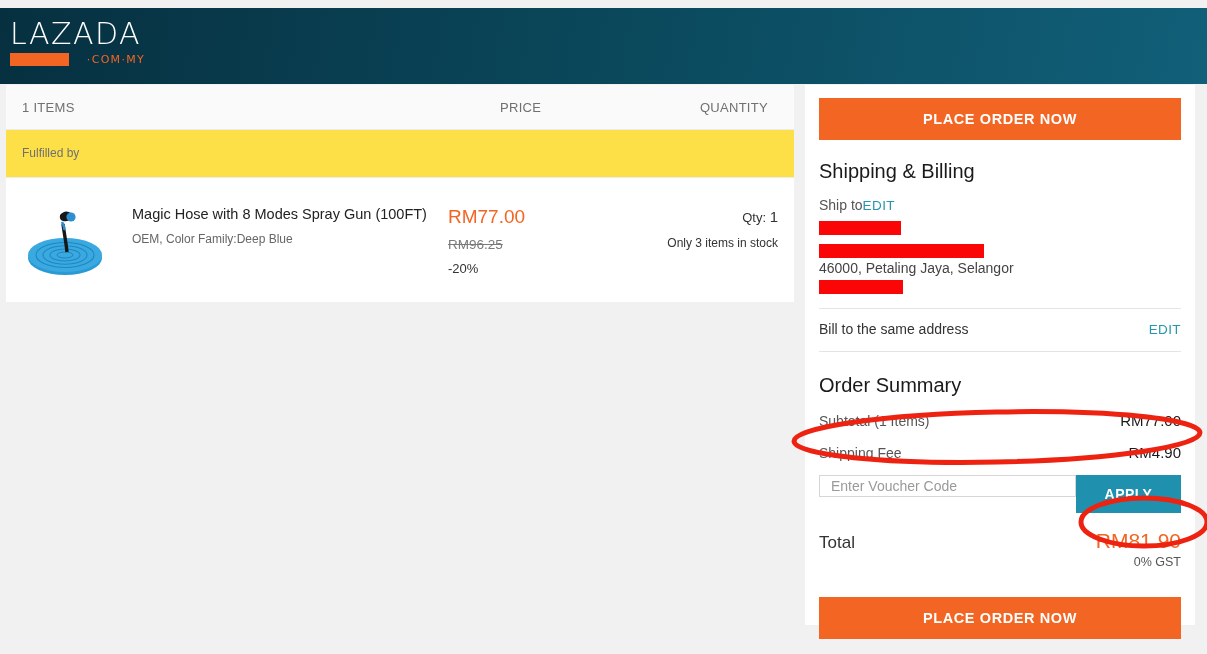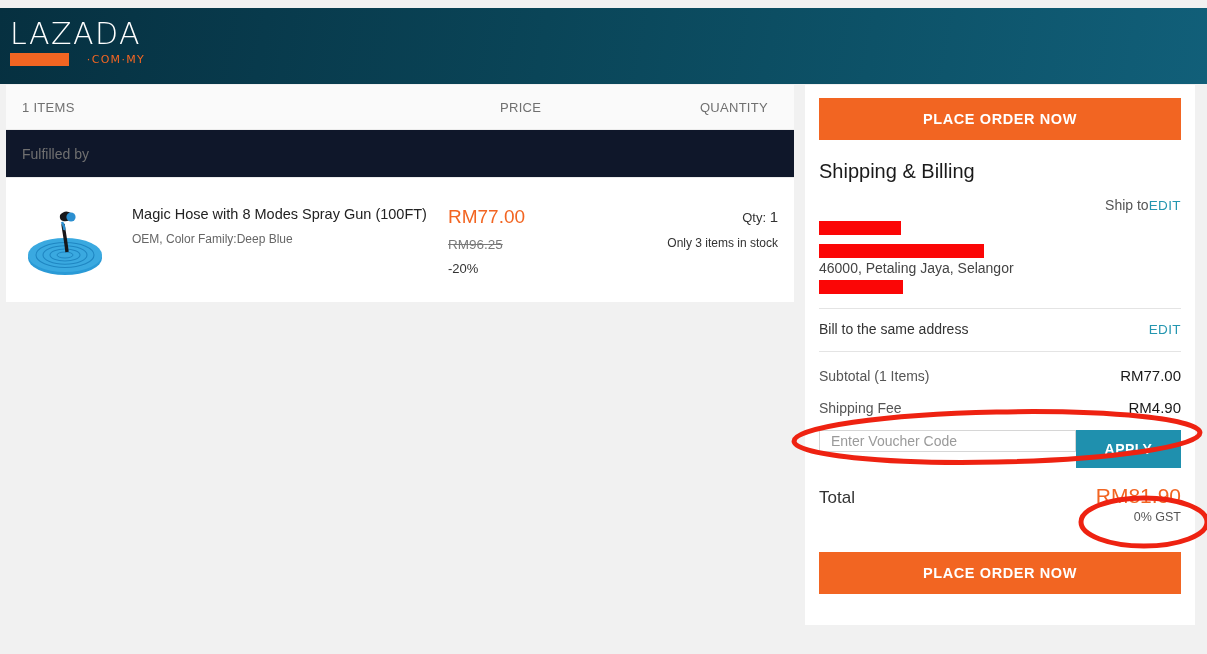--- a/index.html
+++ b/index.html
@@ -44,24 +44,24 @@
   }
   .cart-head .lbl {
     position: absolute; top: 15px;
     font-size: 13px; color: #707070; letter-spacing: .3px;
   }
   .lbl-items { left: 16px; }
   .lbl-price { left: 494px; }
   .lbl-qty   { right: 26px; }
 
   .fulfilled {
-    height: 48px; background: #0f172a;
+    height: 48px; background: #fde047;
     border-bottom: 1px solid #ececec;
     padding: 16px 0 0 16px;
-    font-size: 14px; color: #707070;
+    font-size: 12px; color: #707070;
   }
 
   .delivery-wrap { padding: 14px 16px 0 16px; }
   .delivery-title { font-size: 13px; color: #333; margin-bottom: 8px; }
   .delivery-box {
     width: 243px; border: 1px solid #f26522;
     border-radius: 2px; padding: 9px 10px 10px 10px;
     position: relative; background: #fff;
   }
   .dv-check {
@@ -99,21 +99,21 @@
     background: #ffffff; padding: 13px 14px 0 14px;
   }
   .btn-place {
     display: block; width: 100%; height: 42px;
     background: #f26522; border: none; color: #fff;
     font-size: 14.5px; font-weight: bold; letter-spacing: .6px;
     cursor: pointer; font-family: "Liberation Sans", sans-serif;
   }
   .sec-title { font-size: 20px; color: #1a1a1a; margin-top: 20px; }
   .row-line {
-    display: flex; justify-content: flex-end; align-items: baseline;
+    display: flex; justify-content: flex-start; align-items: baseline;
     margin-top: 14px;
   }
   .muted { font-size: 14px; color: #555; }
   .edit { font-size: 13.5px; color: #2496b0; letter-spacing: .4px; cursor: pointer; }
   .addr { margin-top: 8px; line-height: 20px; }
   .redact { display: block; background: #fb0606; height: 14px; }
   .addr-text { font-size: 14px; color: #444; display: block; }
   .divider { border-top: 1px solid #e4e4e4; margin-top: 14px; }
   .bill-row { display: flex; justify-content: space-between; align-items: baseline; margin-top: 12px; }
   .bill-txt { font-size: 14px; color: #333; }
@@ -228,20 +228,21 @@
 
   <div class="divider"></div>
 
   <div class="bill-row">
     <span class="bill-txt">Bill to the same address</span>
     <span class="edit">EDIT</span>
   </div>
 
   <div class="divider" style="margin-top:14px;"></div>
 
+  <div class="sum-title">Order Summary</div>
 
   <div class="sum-row">
     <span class="sum-lbl">Subtotal (1 Items)</span>
     <span class="sum-val">RM77.00</span>
   </div>
 
   <div class="sum-row">
     <span class="sum-lbl">Shipping Fee</span>
     <span class="sum-val">RM4.90</span>
   </div>

